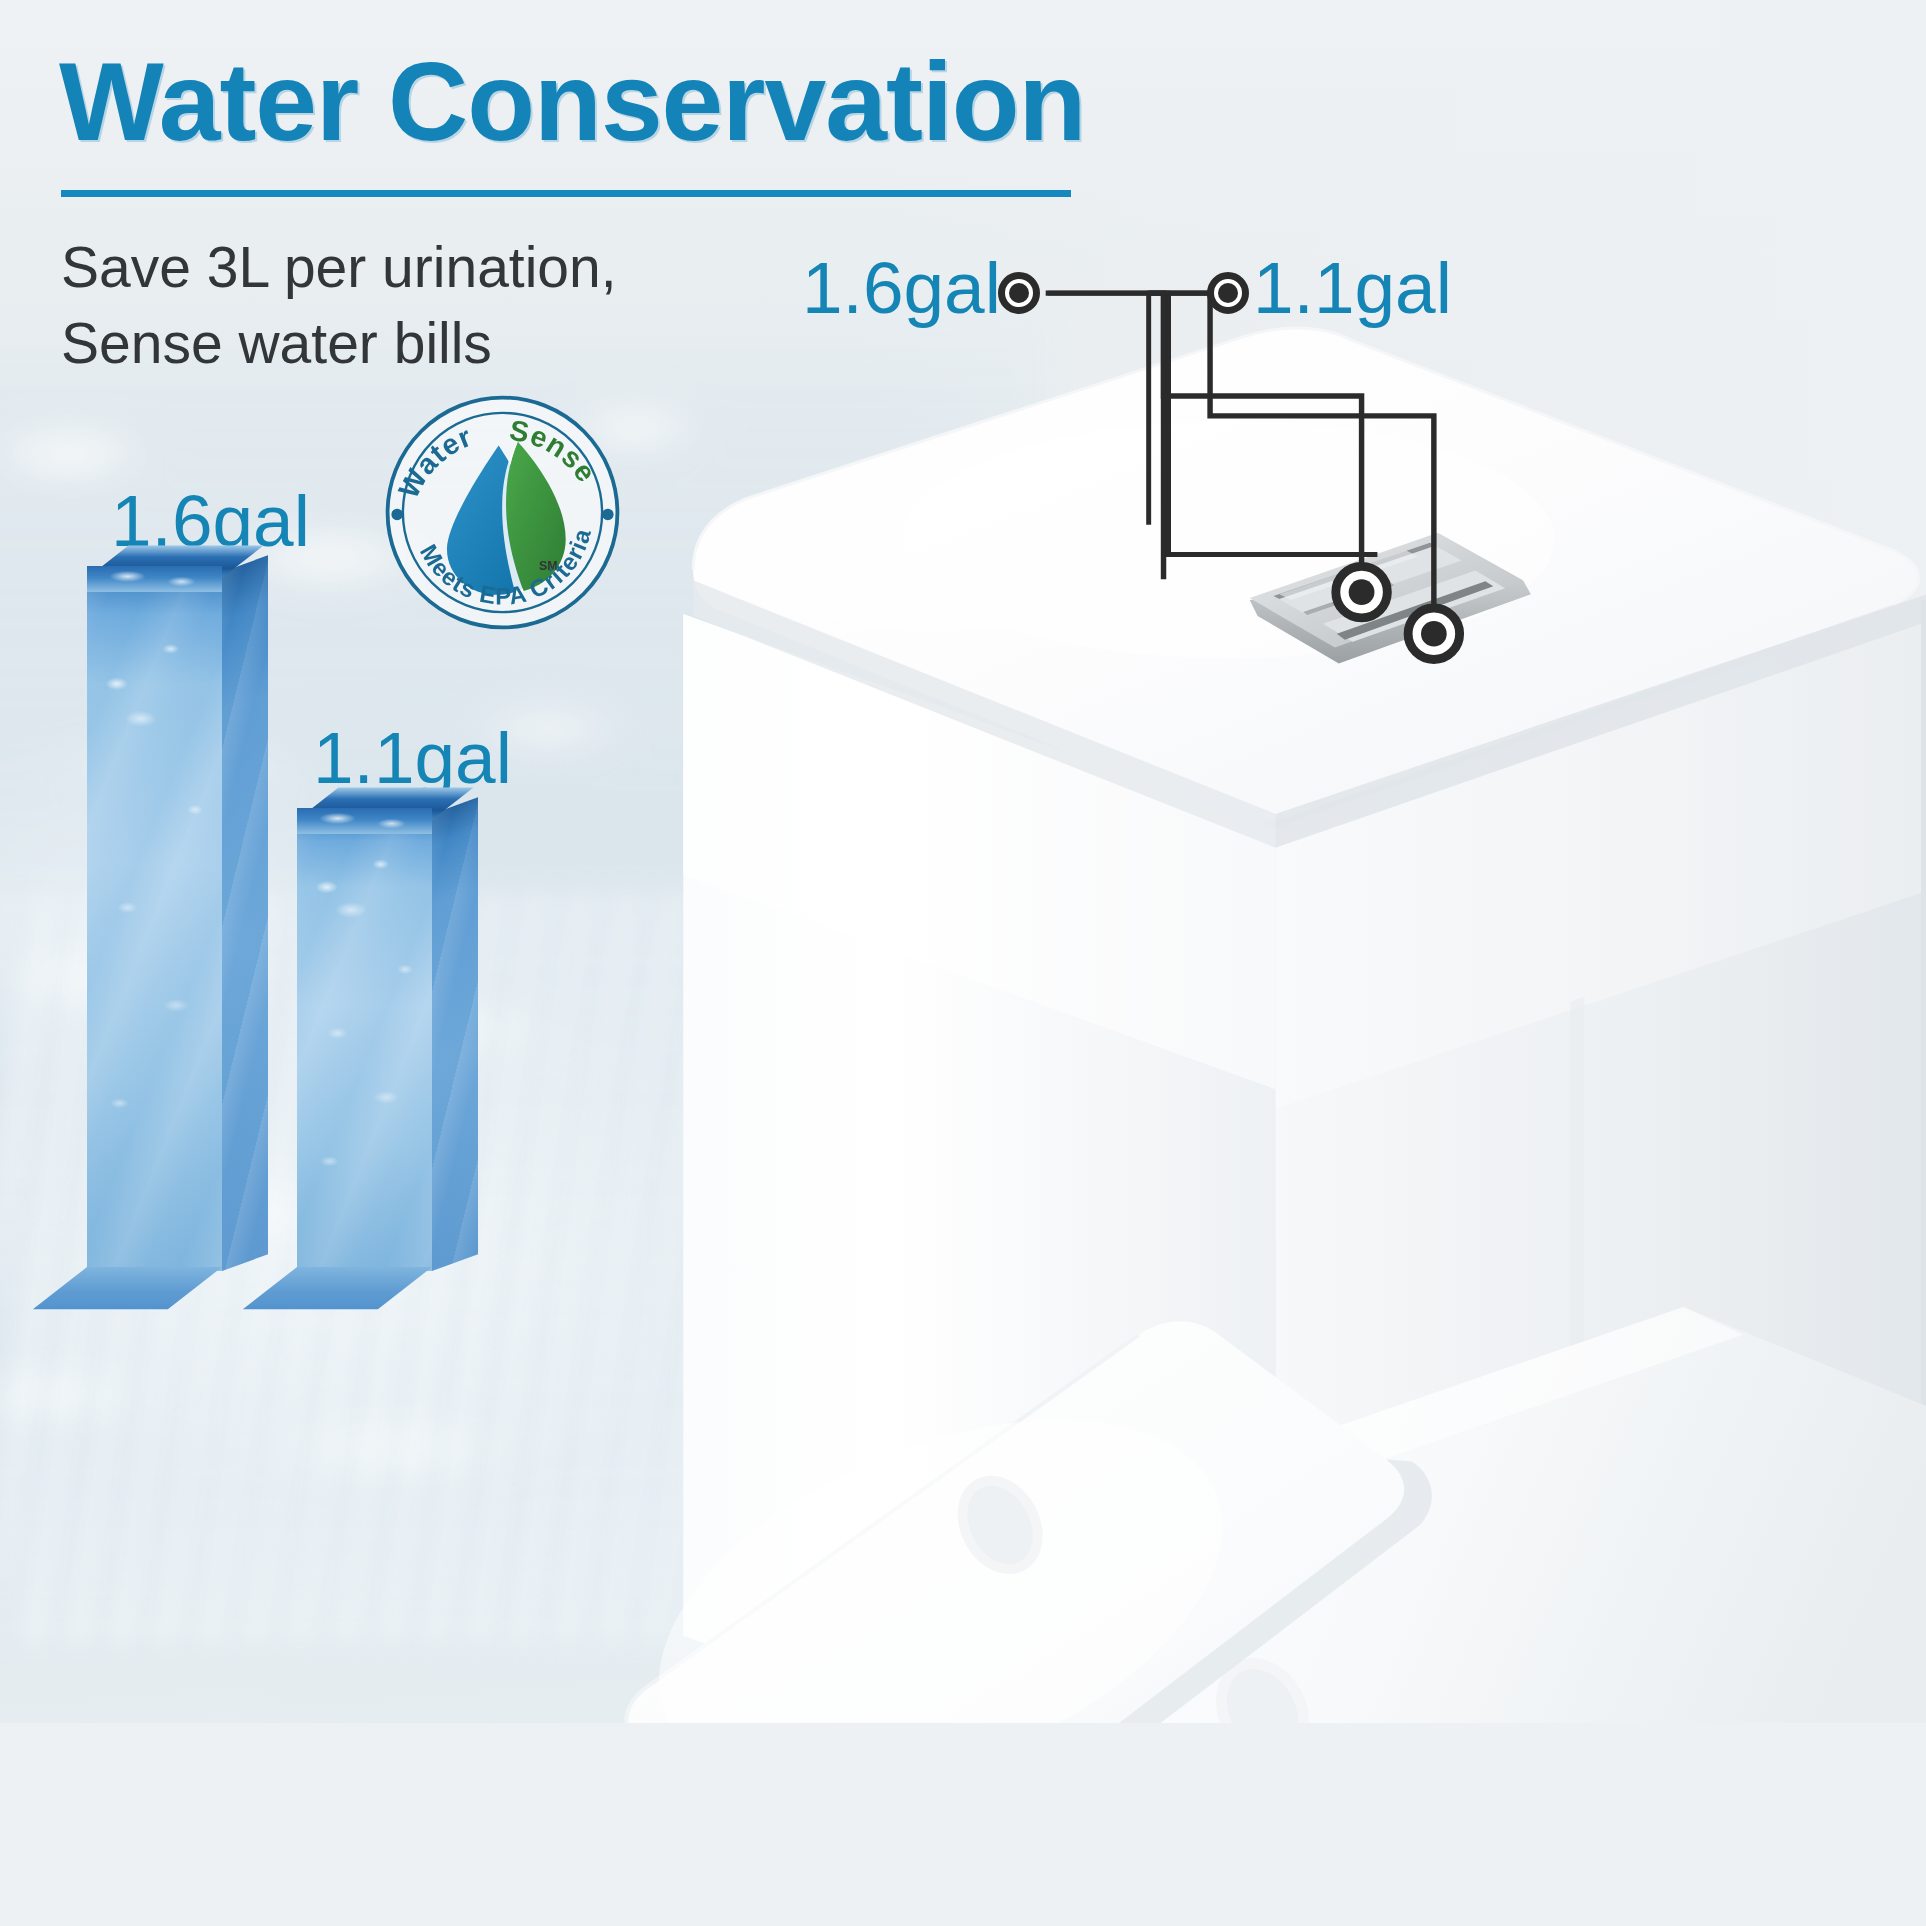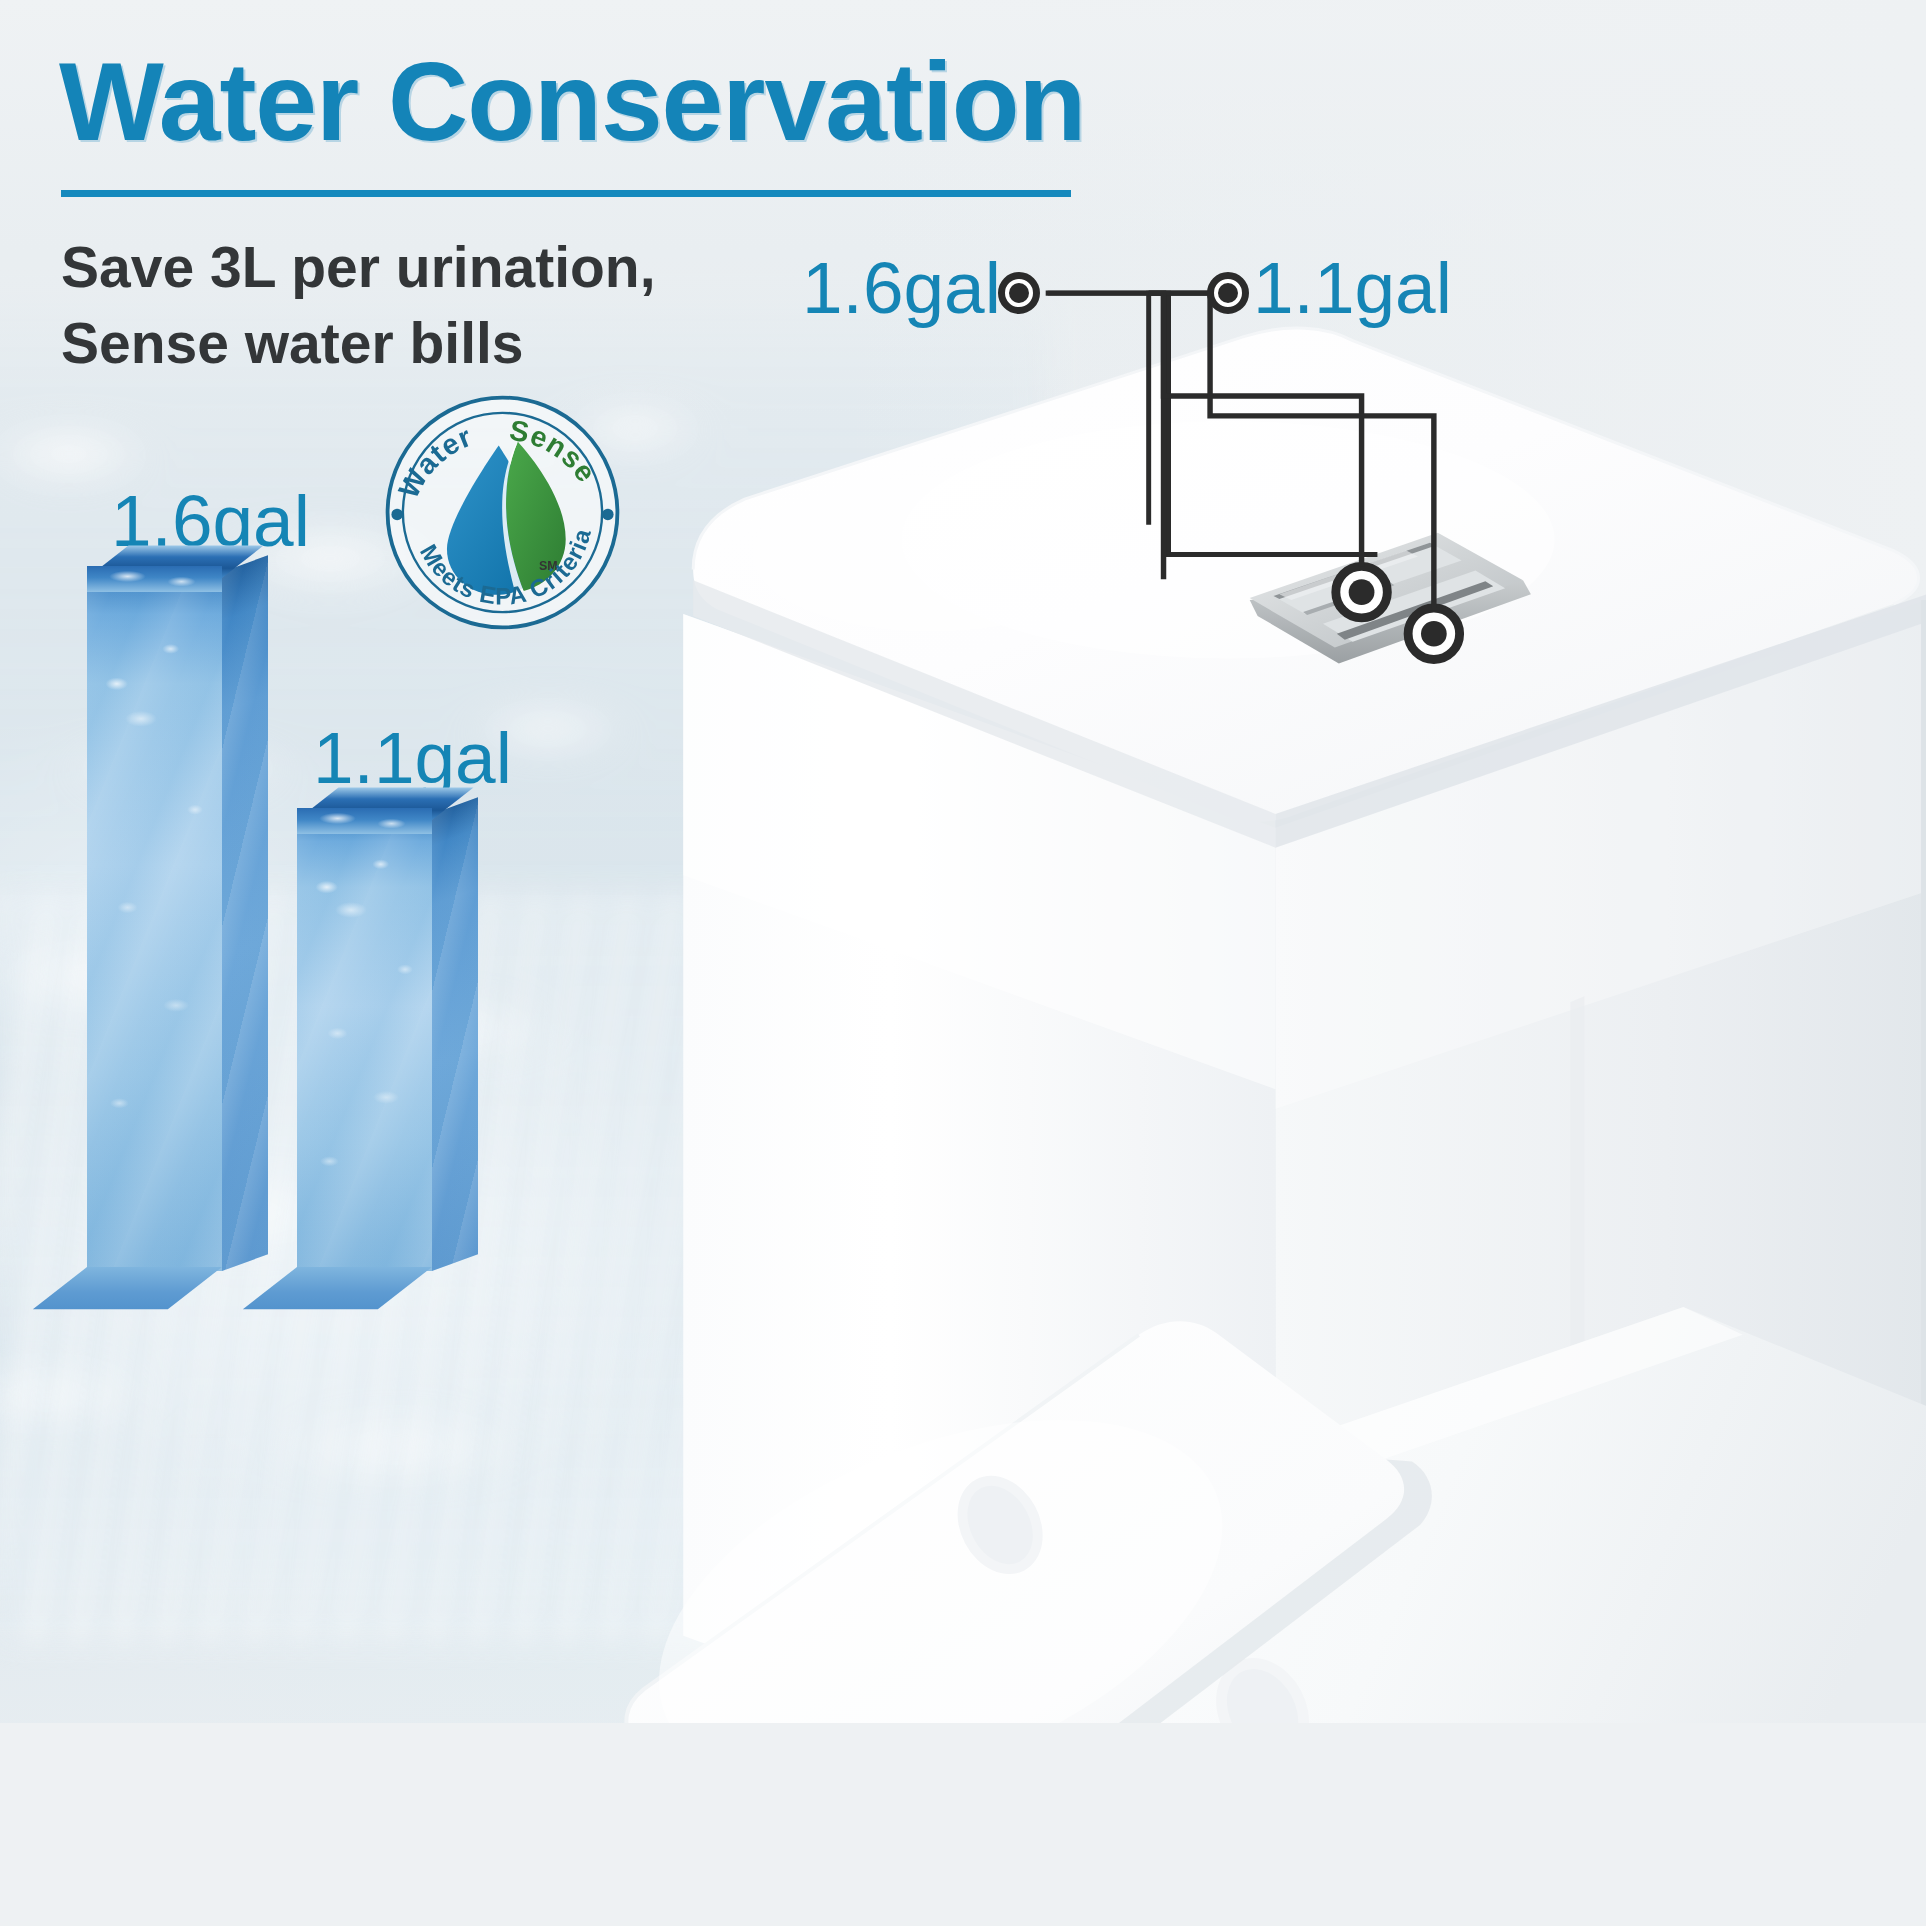--- a/index.html
+++ b/index.html
@@ -58,21 +58,21 @@
     color:#1484b8;letter-spacing:-1px;
     text-shadow:2px 2px 0 rgba(120,180,210,.45);
     white-space:nowrap;
   }
   .title-rule{
     position:absolute;left:61px;top:190px;width:1010px;height:7px;
     background:#1589bd;
   }
   .subtitle{
     position:absolute;left:61px;top:230px;width:812px;
-    font-size:57px;line-height:1.33;color:#333638;font-weight:bold;
+    font-size:57px;line-height:1.33;color:#333638;font-weight:normal;
   }
 
   
   .badge{position:absolute;left:378px;top:388px;width:249px;height:249px;}
 
   
   .chart{position:absolute;left:0;top:0;width:693px;height:1436px;}
   .barlabel{
     position:absolute;font-size:73px;font-weight:normal;color:#1585b5;white-space:nowrap;
   }

